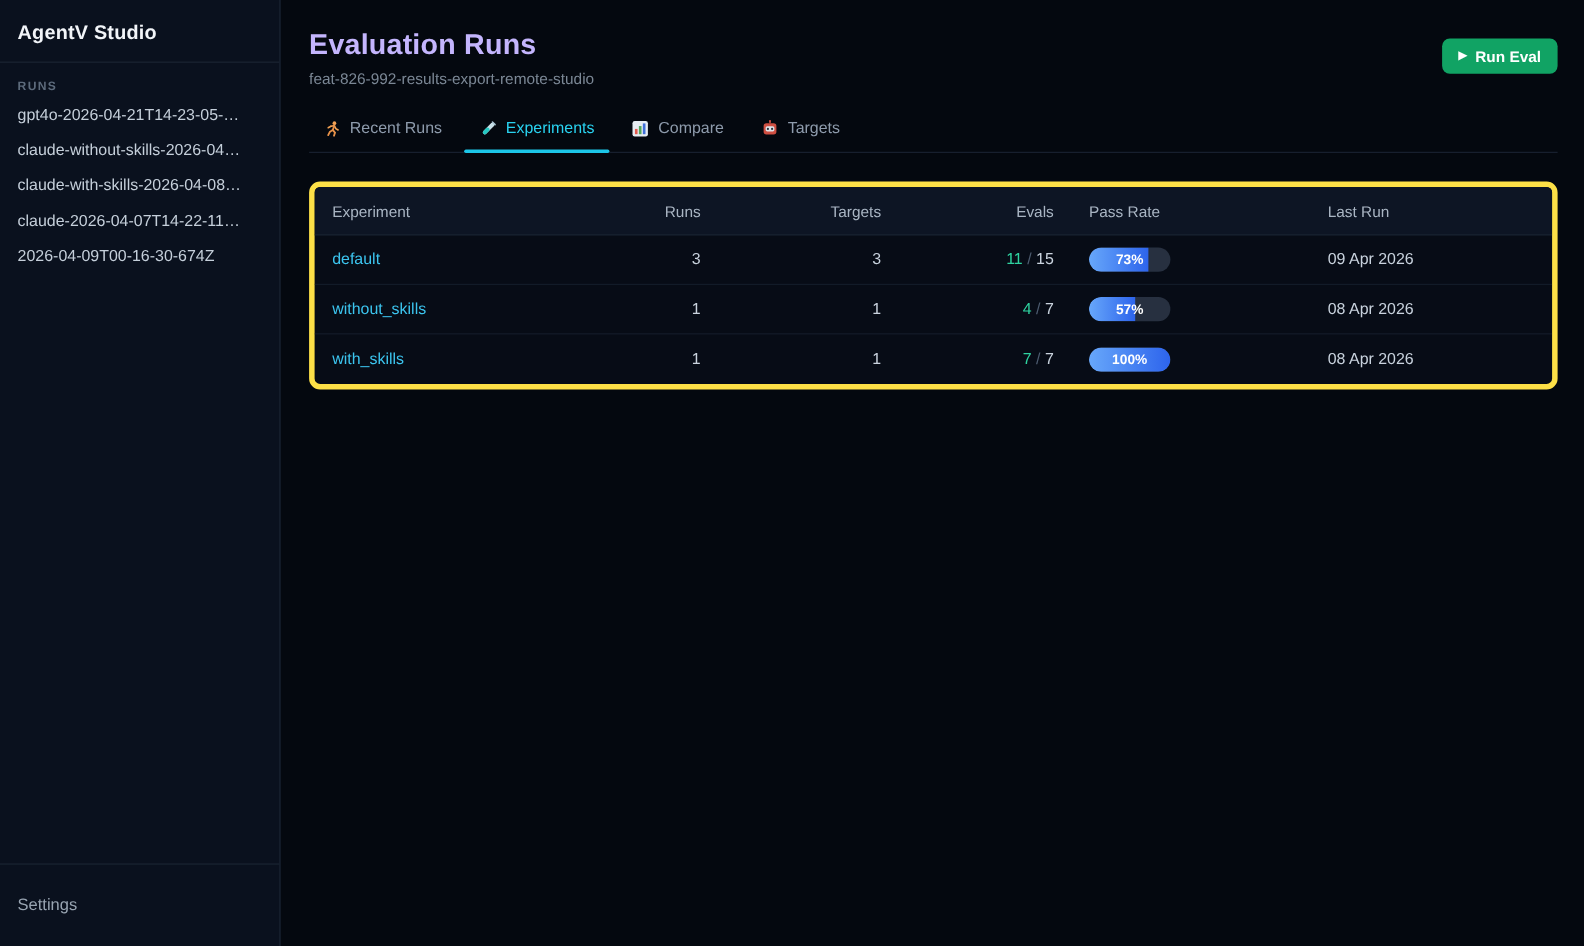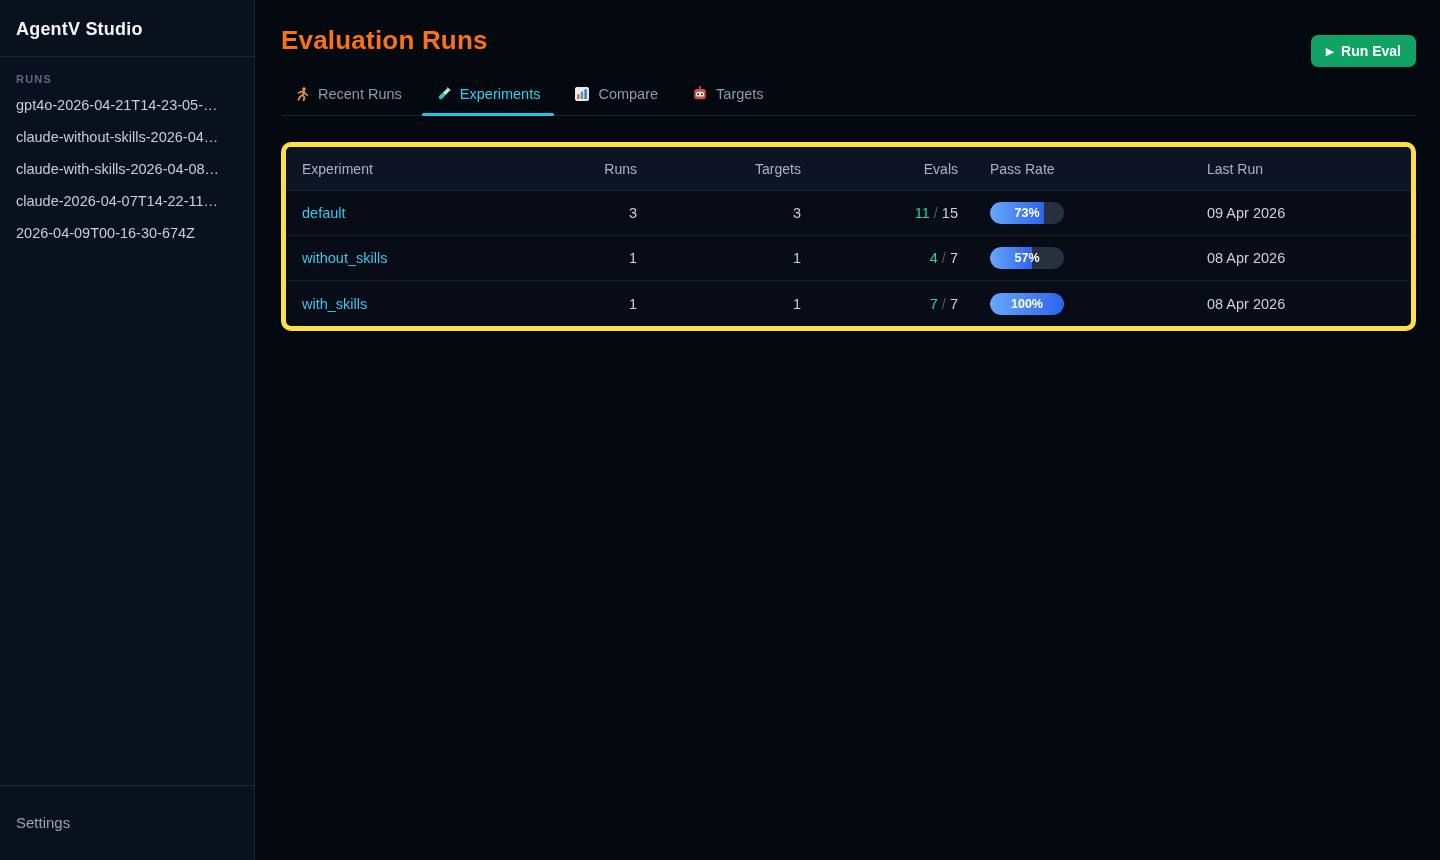--- a/index.html
+++ b/index.html
@@ -60,21 +60,21 @@
 
   
   .main {
     flex: 1;
     padding: 25px 24px 0 26px;
     position: relative;
   }
   .page-title {
     font-size: 26px;
     font-weight: bold;
-    color: #f97316;
+    color: #c4b5fd;
     letter-spacing: 0.2px;
   }
   .page-subtitle {
     margin-top: 7px;
     font-size: 14px;
     color: #7b8795;
   }
   .run-eval-btn {
     position: absolute;
     top: 35px;
@@ -196,20 +196,21 @@
     <li class="sb-item">2026-04-09T00-16-30-674Z</li>
   </ul>
   <div class="sb-footer">
     <span class="sb-settings">Settings</span>
   </div>
 </aside>
 
 <main class="main">
 
   <h1 class="page-title">Evaluation Runs</h1>
+  <div class="page-subtitle">feat-826-992-results-export-remote-studio</div>
 
   <button class="run-eval-btn">
     <span class="play">▶</span>
     <span>Run Eval</span>
   </button>
 
   <nav class="tabs">
     <div class="tab">
       <span>
         <svg width="15" height="16" viewBox="0 0 16 16">

